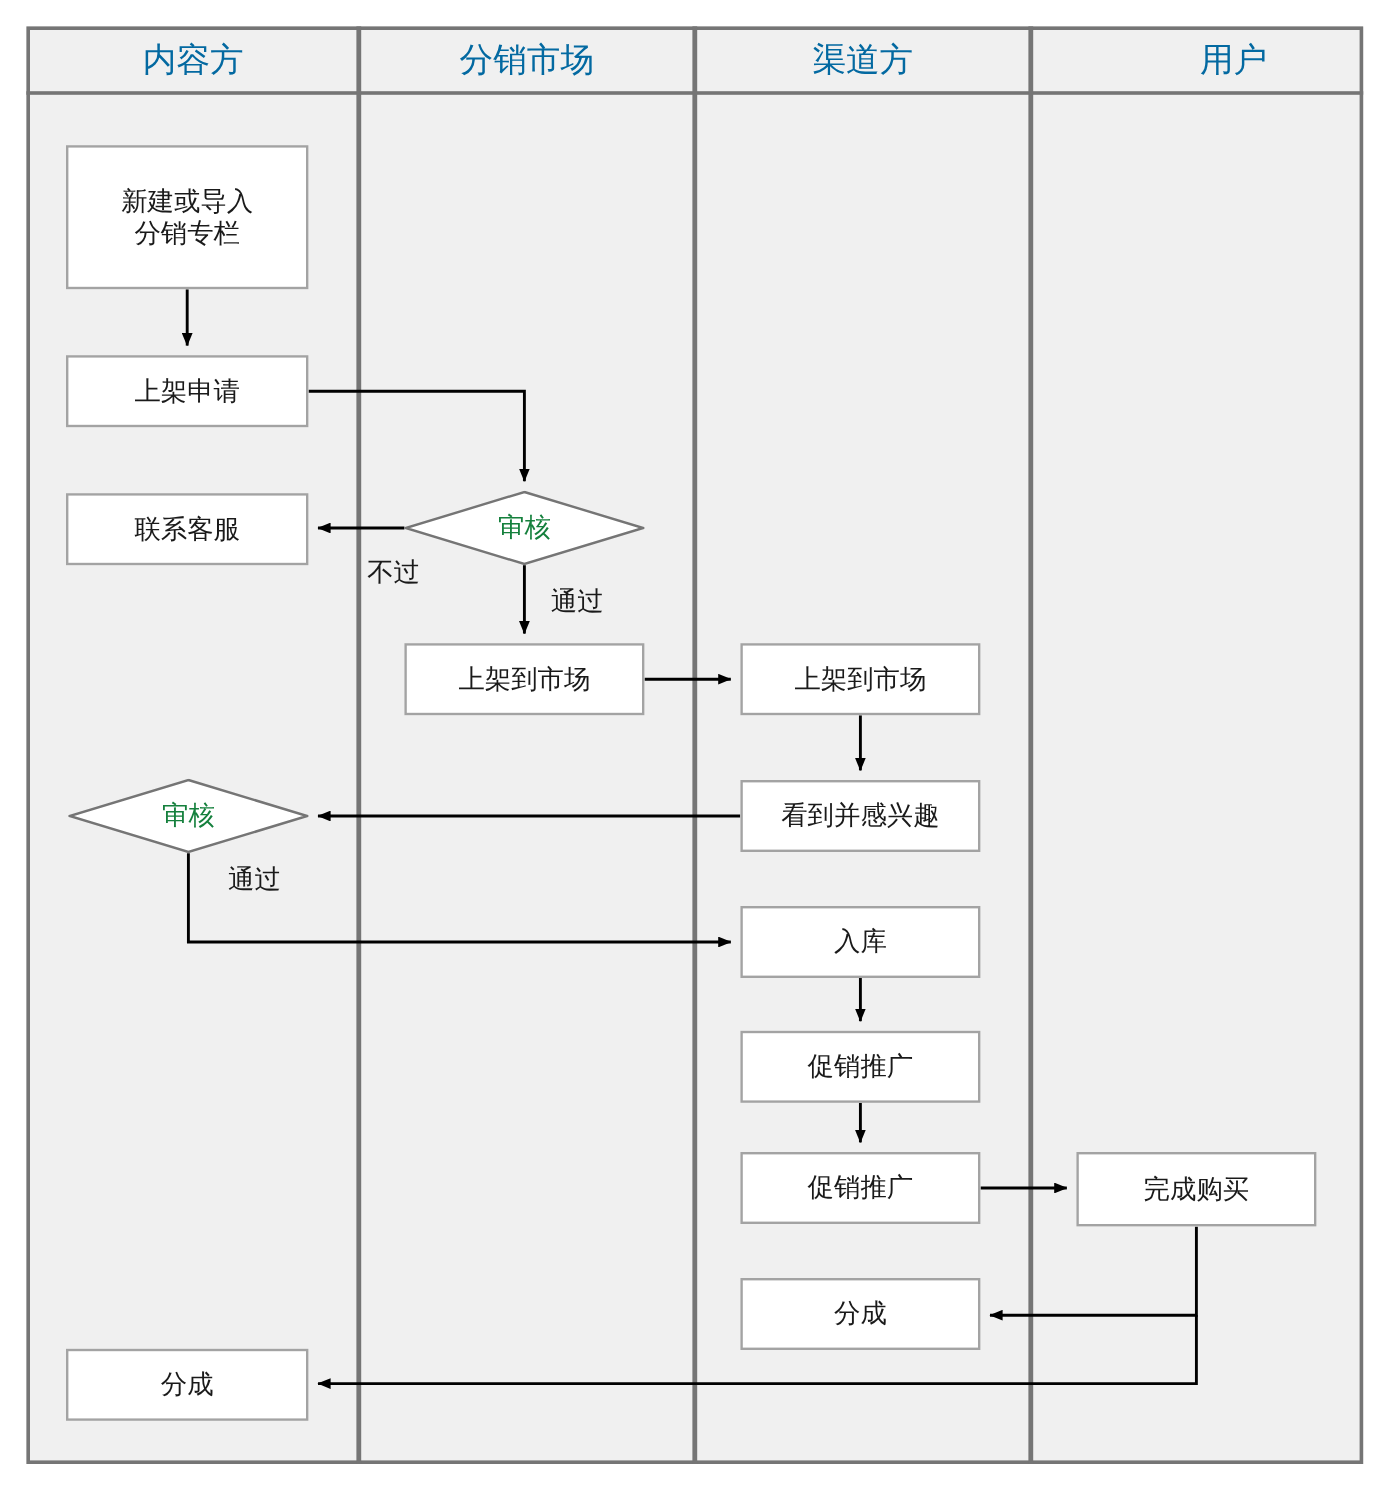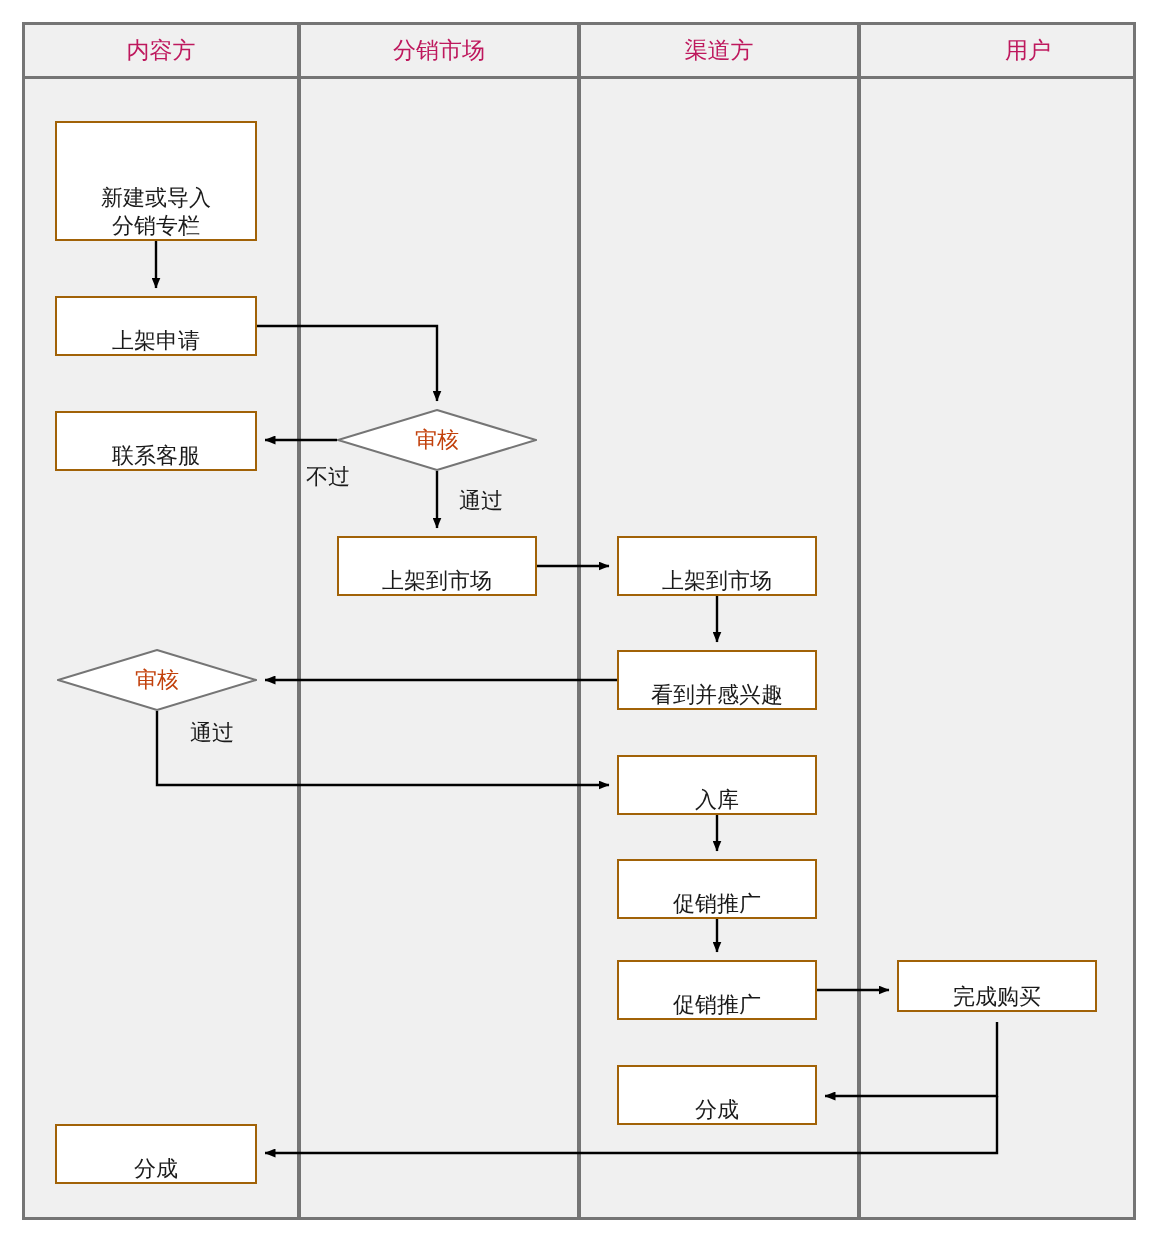--- a/index.html
+++ b/index.html
@@ -5,30 +5,30 @@
   html,body{margin:0;padding:0;background:#ffffff;}
   body{width:1154px;height:1242px;font-family:"Liberation Sans","DejaVu Sans",sans-serif;}
   #canvas{position:relative;width:1154px;height:1242px;overflow:hidden;background:#ffffff;}
 
   
   .lane-frame{position:absolute;left:22px;top:22px;width:1114px;height:1198px;
               background:#f0f0f0;border:3px solid #757575;box-sizing:border-box;}
   .lane-header-rule{position:absolute;left:22px;top:76px;width:1114px;height:3px;background:#757575;}
   .lane-div{position:absolute;top:22px;width:4px;height:1198px;background:#757575;}
   .lane-title{position:absolute;top:30px;height:40px;line-height:40px;text-align:center;
-              font-size:23px;color:#be185d;}
+              font-size:28px;color:#0369a1;}
 
   
-  .node{position:absolute;box-sizing:border-box;background:#ffffff;border:2px solid #a16207;
-        display:flex;align-items:flex-end;justify-content:center;text-align:center;
+  .node{position:absolute;box-sizing:border-box;background:#ffffff;border:2px solid #a3a3a3;
+        display:flex;align-items:center;justify-content:center;text-align:center;
         font-size:22px;color:#1a1a1a;line-height:1.25;}
   .diamond{position:absolute;}
   .diamond svg{position:absolute;left:0;top:0;}
   .diamond .dlabel{position:absolute;left:0;top:0;width:100%;height:100%;
-        display:flex;align-items:center;justify-content:center;font-size:22px;color:#c2410c;}
+        display:flex;align-items:center;justify-content:center;font-size:22px;color:#15803d;}
 
   
   .elabel{position:absolute;font-size:22px;color:#1a1a1a;white-space:nowrap;}
 
   
   #edges{position:absolute;left:0;top:0;width:1154px;height:1242px;pointer-events:none;}
 </style>
 </head>
 <body>
 
@@ -134,21 +134,21 @@
   </div>
 
   <div class="node" style="left:617px;top:960px;width:200px;height:60px">
     <span>促销推广</span>
   </div>
 
   <div class="node" style="left:617px;top:1065px;width:200px;height:60px">
     <span>分成</span>
   </div>
 
-  <div class="node" style="left:897px;top:960px;width:200px;height:52px">
+  <div class="node" style="left:897px;top:960px;width:200px;height:62px">
     <span>完成购买</span>
   </div>
 
   <div class="elabel" style="left:306px;top:462px">不过</div>
   <div class="elabel" style="left:459px;top:486px">通过</div>
   <div class="elabel" style="left:190px;top:718px">通过</div>
 
 </div>
 
 </body></html>

